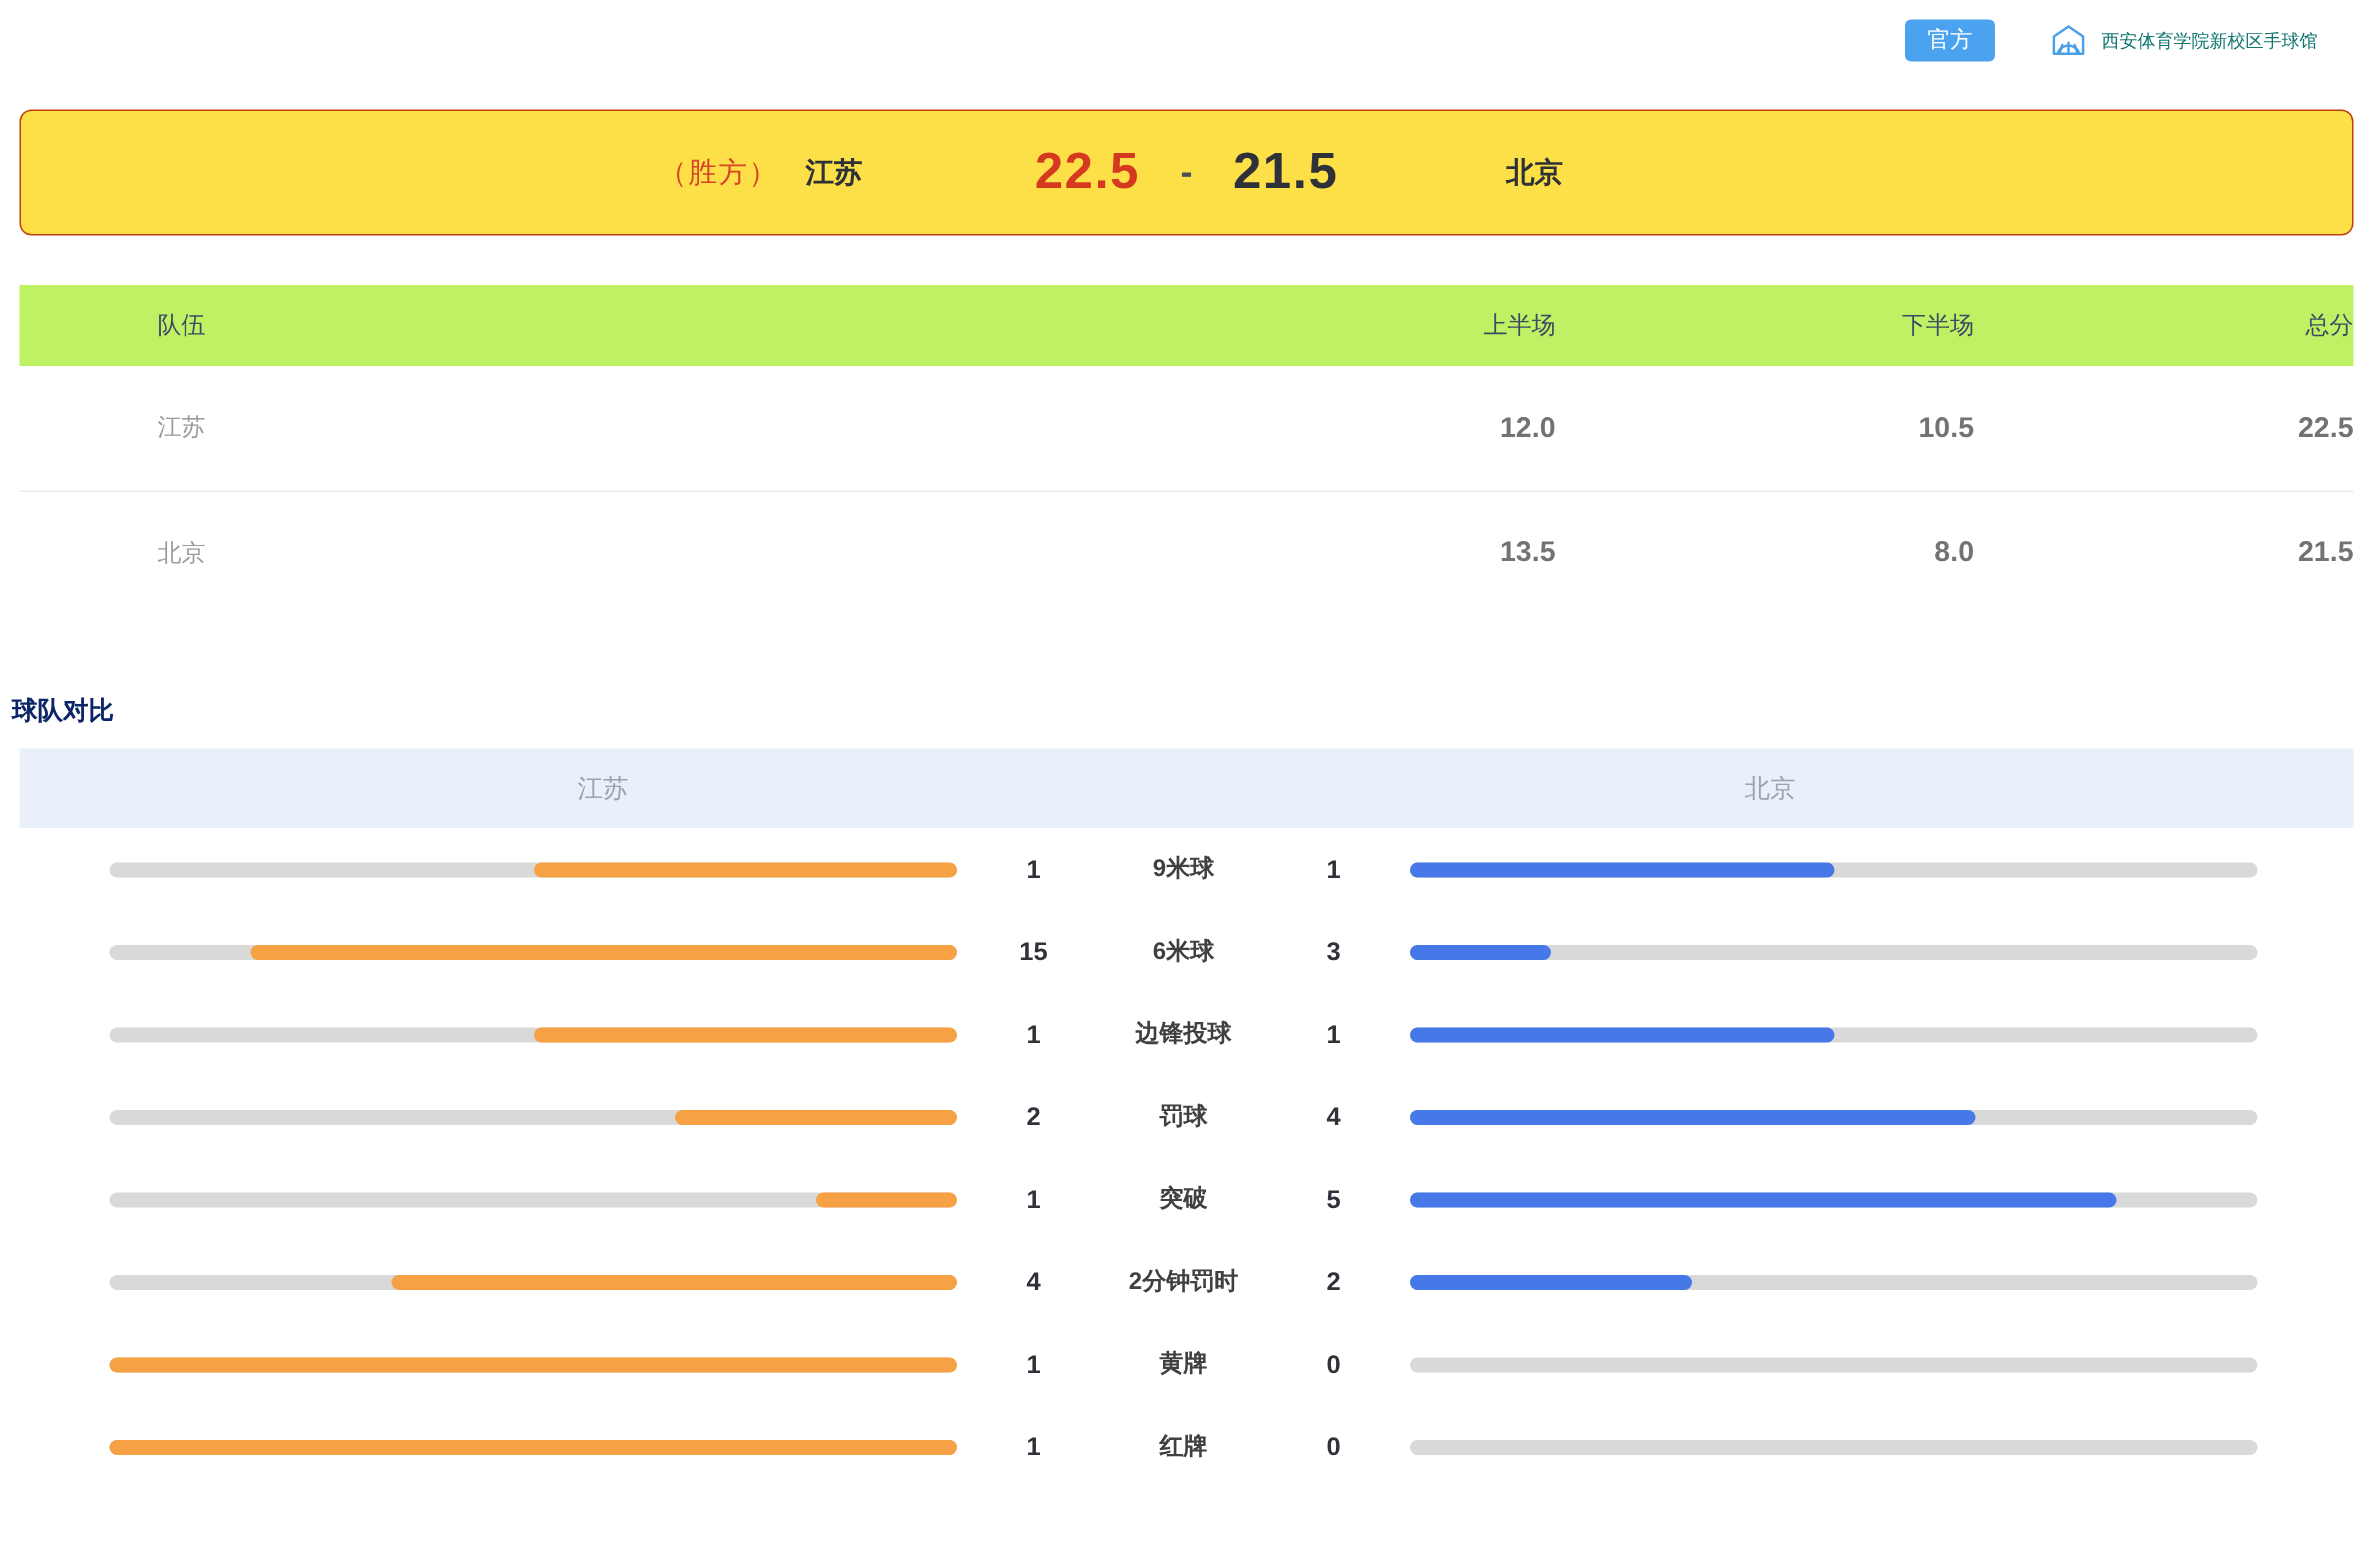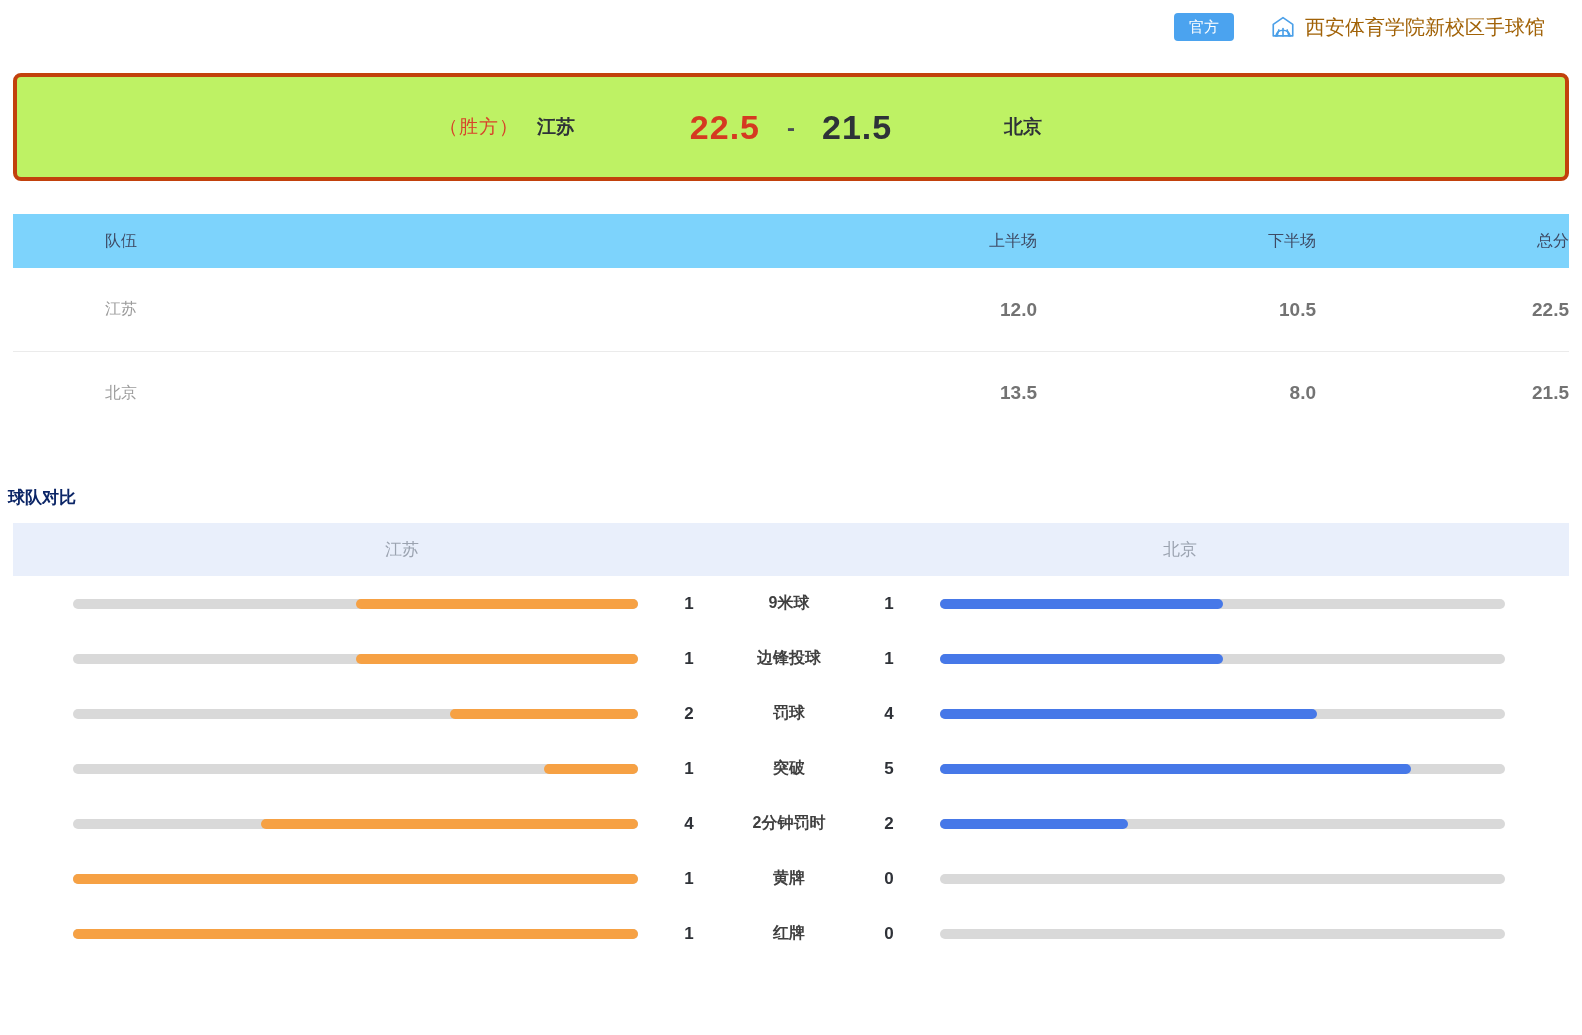--- a/index.html
+++ b/index.html
@@ -4,42 +4,42 @@
 <style>
   * { margin:0; padding:0; box-sizing:border-box; }
   html,body { width:1582px; height:1035px; background:#ffffff;
     font-family:"Liberation Sans","DejaVu Sans",sans-serif; color:#2e3238; overflow:hidden; }
 
   
   .top-bar { display:flex; justify-content:flex-end; align-items:center; gap:36px;
     padding:12px 37px 0 0; height:42px; }
   .badge { display:inline-block; background:#4ba3ef; color:#ffffff; font-size:15px;
     padding:5px 15px; border-radius:4px; line-height:1.2; cursor:pointer; }
-  .venue { display:flex; align-items:flex-start; gap:9px; color:#a16207; font-size:20px; }
+  .venue { display:flex; align-items:center; gap:9px; color:#0f766e; font-size:12px; }
   .venue svg { display:block; }
 
   
-  .score-card { position:relative; height:108px; margin:31px 13px 0 13px;
-    border:4px solid #c2410c; border-radius:8px; background:#bef264; }
+  .score-card { position:relative; height:84px; margin:31px 13px 0 13px;
+    border:1px solid #c2410c; border-radius:8px; background:#fde047; }
   .sc-left { position:absolute; right:calc(50% + 216px); top:50%; transform:translateY(-50%);
     display:flex; align-items:center; gap:18px; white-space:nowrap; }
   .winner-label { color:#d8432a; font-size:19px; letter-spacing:1px; }
   .sc-team { font-size:19px; font-weight:bold; color:#2e3238; }
   .sc-score { position:absolute; left:50%; top:50%; transform:translate(-50%,-50%);
     display:flex; align-items:center; gap:27px; white-space:nowrap; }
   .s-num { font-size:34px; font-weight:bold; letter-spacing:1px; }
   .s-home { color:#d53a21; }
   .s-away { color:#2e3238; }
   .s-sep { font-size:24px; font-weight:bold; color:#4a4e55; }
   .sc-right { position:absolute; left:calc(50% + 213px); top:50%; transform:translateY(-50%); }
 
   
   .score-table { margin:33px 13px 0 13px; }
   .st-grid { display:grid; grid-template-columns:1fr 294px 279px 253px; align-items:center; }
-  .st-header { background:#7dd3fc; height:54px; color:#3e4a64; font-size:16px; }
+  .st-header { background:#bef264; height:54px; color:#3e4a64; font-size:16px; }
   .st-header .c0 { padding-left:92px; text-align:left; }
   .cnum { text-align:right; }
   .st-row { height:83px; }
   .st-row + .st-row { border-top:1px solid #ebebeb; }
   .st-row .c0 { padding-left:92px; color:#9b9b9b; font-size:16px; }
   .st-row .cnum { font-size:19px; font-weight:bold; color:#737373; }
 
   
   .comp-title { margin:52px 0 14px 8px; font-size:17px; font-weight:bold; color:#0b2566; }
   .comp-head { display:flex; height:53px; margin:0 13px; background:#e9effb; }
@@ -124,20 +124,31 @@
       <div class="fill" style="width: 50%;"></div>
     </div>
     <div class="cv lv">1</div>
     <div class="clabel lab">9米球</div>
     <div class="cv rv">1</div>
     <div class="bar bright">
       <div class="fill" style="width: 50%;"></div>
     </div>
   </div>
 
+  <div class="comp-row">
+    <div class="bar bleft">
+      <div class="fill" style="width: 83.3333%;"></div>
+    </div>
+    <div class="cv lv">15</div>
+    <div class="clabel lab">6米球</div>
+    <div class="cv rv">3</div>
+    <div class="bar bright">
+      <div class="fill" style="width: 16.6667%;"></div>
+    </div>
+  </div>
 
   <div class="comp-row">
     <div class="bar bleft">
       <div class="fill" style="width: 50%;"></div>
     </div>
     <div class="cv lv">1</div>
     <div class="clabel lab">边锋投球</div>
     <div class="cv rv">1</div>
     <div class="bar bright">
       <div class="fill" style="width: 50%;"></div>

